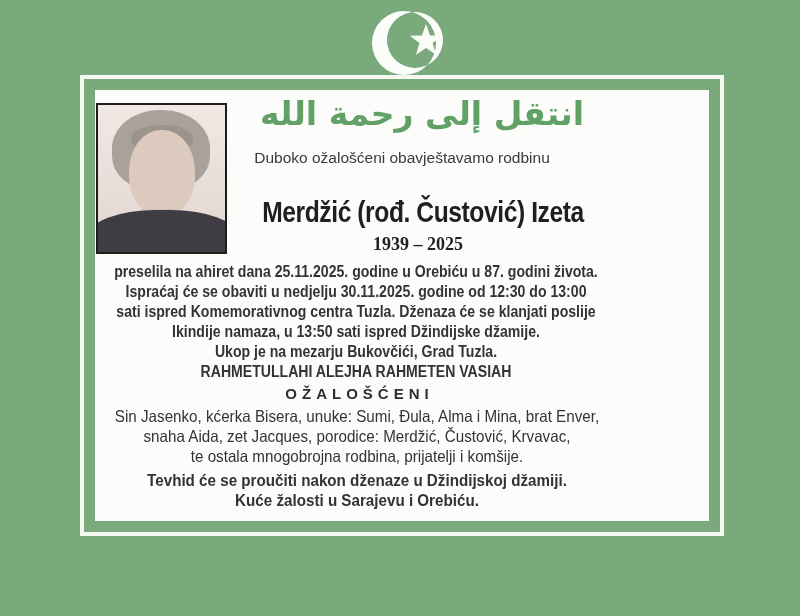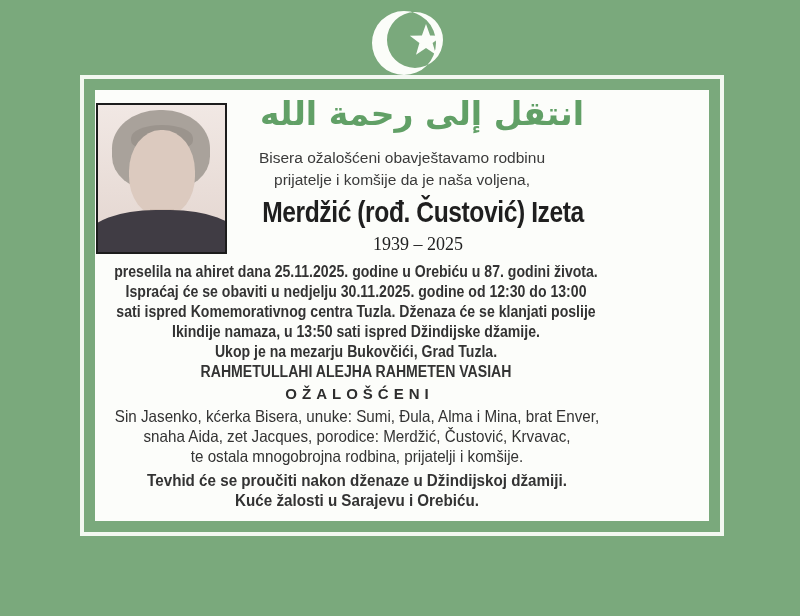--- a/index.html
+++ b/index.html
@@ -71,21 +71,21 @@
     font-size:30px; line-height:36px;
     font-weight:bold; color:#1f1f1f;
     letter-spacing:-0.5px;
     transform:translateX(21px) scaleX(0.82);
     white-space:nowrap;
   }
   .life-years {
     position:absolute; top:142px; left:0; right:0;
     text-align:center;
     font-family:"Liberation Serif", serif;
-    font-weight:normal; font-size:18px; line-height:24px;
+    font-weight:bold; font-size:18px; line-height:24px;
     color:#222;
     padding-left:32px;
   }
 
   .announcement {
     position:absolute; top:172px; left:0; width:614px;
     text-align:center;
     font-weight:bold;
     font-size:16px; line-height:20px;
     color:#333;
@@ -136,22 +136,21 @@
       <div class="hair"></div>
       <div class="fringe"></div>
       <div class="face"></div>
       <div class="neck"></div>
       <div class="shoulders"></div>
     </div>
 
     <div class="calligraphy" dir="rtl">انتقل إلى رحمة الله</div>
 
     <div class="intro">
-      <div>Bisera ožalošćeni obavještavamo rodbinu</div>
-      <div>prijatelje i komšije da je naša voljena,</div>
+      <div>Duboko ožalošćeni obavještavamo rodbinu</div>
     </div>
 
     <div class="deceased-name">Merdžić (rođ. Čustović) Izeta</div>
     <div class="life-years">1939 – 2025</div>
 
     <div class="announcement">
       <div>preselila na ahiret dana 25.11.2025. godine u Orebiću u 87. godini života.</div>
       <div>Ispraćaj će se obaviti u nedjelju 30.11.2025. godine od 12:30 do 13:00</div>
       <div>sati ispred Komemorativnog centra Tuzla. Dženaza će se klanjati poslije</div>
       <div>Ikindije namaza, u 13:50 sati ispred Džindijske džamije.</div>

